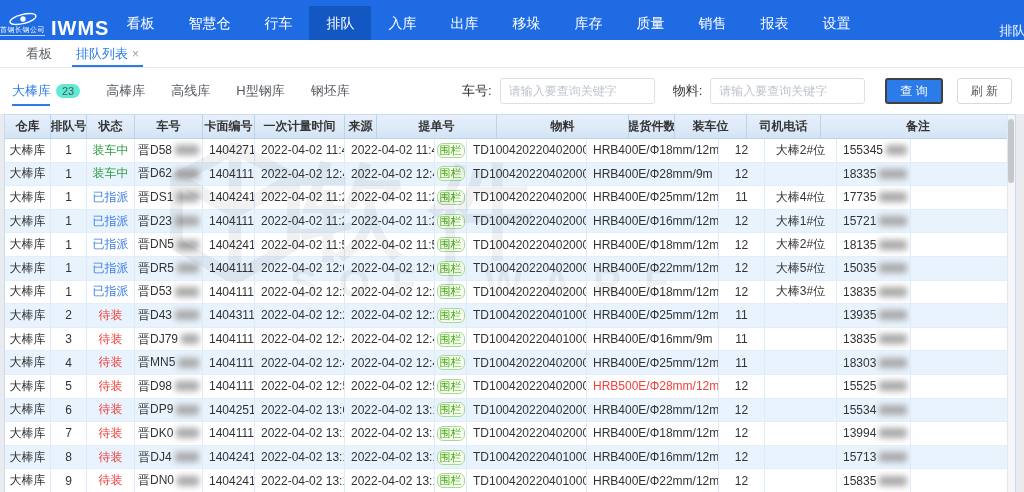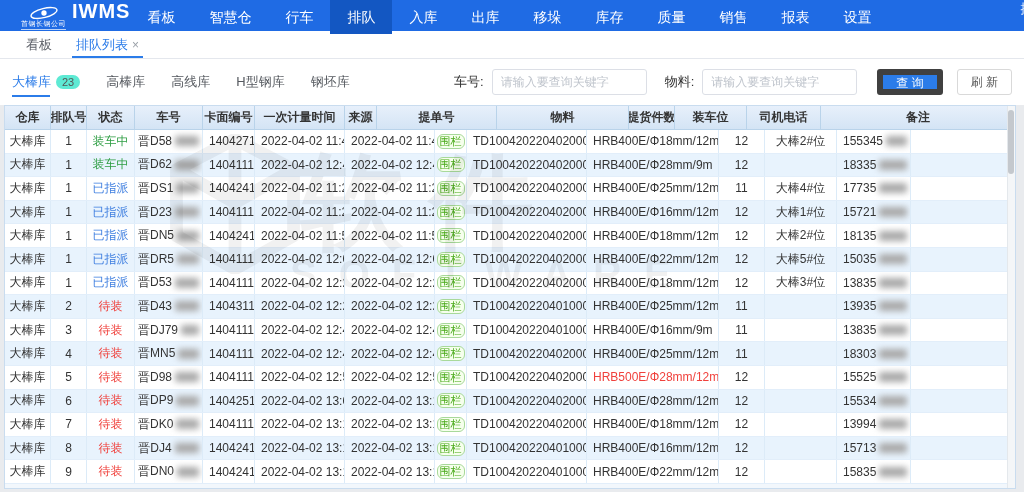--- a/index.html
+++ b/index.html
@@ -1,19 +1,19 @@
 <!DOCTYPE html>
 <html><head>
 <meta charset="utf-8">
 <style>
   * { margin:0; padding:0; box-sizing:border-box; }
   html,body { width:1024px; height:492px; overflow:hidden; background:#e9ebee;
     font-family:"Liberation Sans","DejaVu Sans",sans-serif; }
   
-  .navbar { height:31px; background:#1f6be4; display:flex; align-items:flex-start; color:#fff;padding-left:21px; }
+  .navbar { height:40px; background:#1f6be4; display:flex; align-items:flex-end; color:#fff; }
   .logo-box { display:flex; flex-direction:column; align-items:center; justify-content:center;
     width:62px; height:34px; padding-top:1px; }
   .logo-box svg { display:block; }
   .company { font-size:7px; line-height:8px; letter-spacing:.5px; white-space:nowrap; border-bottom:1px solid rgba(255,255,255,.7); padding-bottom:1px;}
   .app-title { font-size:20px; font-weight:bold; letter-spacing:1px; margin-left:6px; }
   .nav-menu { display:flex; margin-left:auto; height:34px; }
   .nav-item { padding:0 17px; line-height:34px; font-size:14px; cursor:pointer; white-space:nowrap; }
   .nav-item.active { background:#1357c2; }
   .user-area { margin-left:132px; margin-right:14px; font-size:13px; white-space:nowrap; display:flex; align-items:center; gap:5px; cursor:pointer; }
   
@@ -26,21 +26,21 @@
   .toolbar { height:46px; background:#fff; display:flex; align-items:center; padding:0 12px; }
   .wtab { font-size:13px; color:#55595f; margin-right:26px; cursor:pointer; position:relative; display:flex; align-items:center; gap:5px; padding:4px 0; }
   .wtab.active { color:#2b7ce9; }
   .wtab.active:after { content:""; position:absolute; left:0; right:auto; bottom:-2px; width:38px; height:2px; background:#2b7ce9; }
   .wbadge { background:#5eead4; color:#555; font-size:11px; border-radius:9px; padding:1px 6px; }
   .filters { margin-left:auto; display:flex; align-items:center; gap:8px; }
   .flabel { font-size:13px; color:#333; margin-left:10px; }
   .finput { width:155px; height:26px; border:1px solid #dcdfe6; border-radius:3px; font-size:12px; padding:0 8px; color:#14532d; outline:none; }
   .finput::placeholder { color:#bfc4cc; }
   .btn { height:26px; border-radius:3px; font-size:12px; padding:0 13px; cursor:pointer; }
-  .btn-primary { background:#2b7ce9; border:6px solid #404040; color:#fff; margin-left:12px; }
+  .btn-primary { background:#2b7ce9; border:2px solid #404040; color:#fff; margin-left:12px; }
   .btn-plain { background:#fff; border:1px solid #d9d9d9; color:#555; margin-left:6px; }
   
   .table-wrap { position:relative; margin:0 8px 0 4px; background:#fff; border:1px solid #c9dcef; }
   .thead { display:flex; height:24px; background:linear-gradient(#e7f0fb,#d4e4f5); border-bottom:1px solid #b9d3ea; }
   .th { font-size:12px; font-weight:bold; color:#333; display:flex; align-items:center; justify-content:center;
     border-right:1px solid #b9d3ea; overflow:hidden; white-space:nowrap; }
   .tr { display:flex; height:23.6px; background:#fff; border-bottom:1px solid #e2eefa; cursor:default; }
   .tr.striped { background:#e8f3fd; }
   .cell { font-size:12px; color:#333; display:flex; align-items:center; justify-content:center;
     border-right:1px solid #dcebf8; overflow:hidden; white-space:nowrap; padding:0 3px; }

